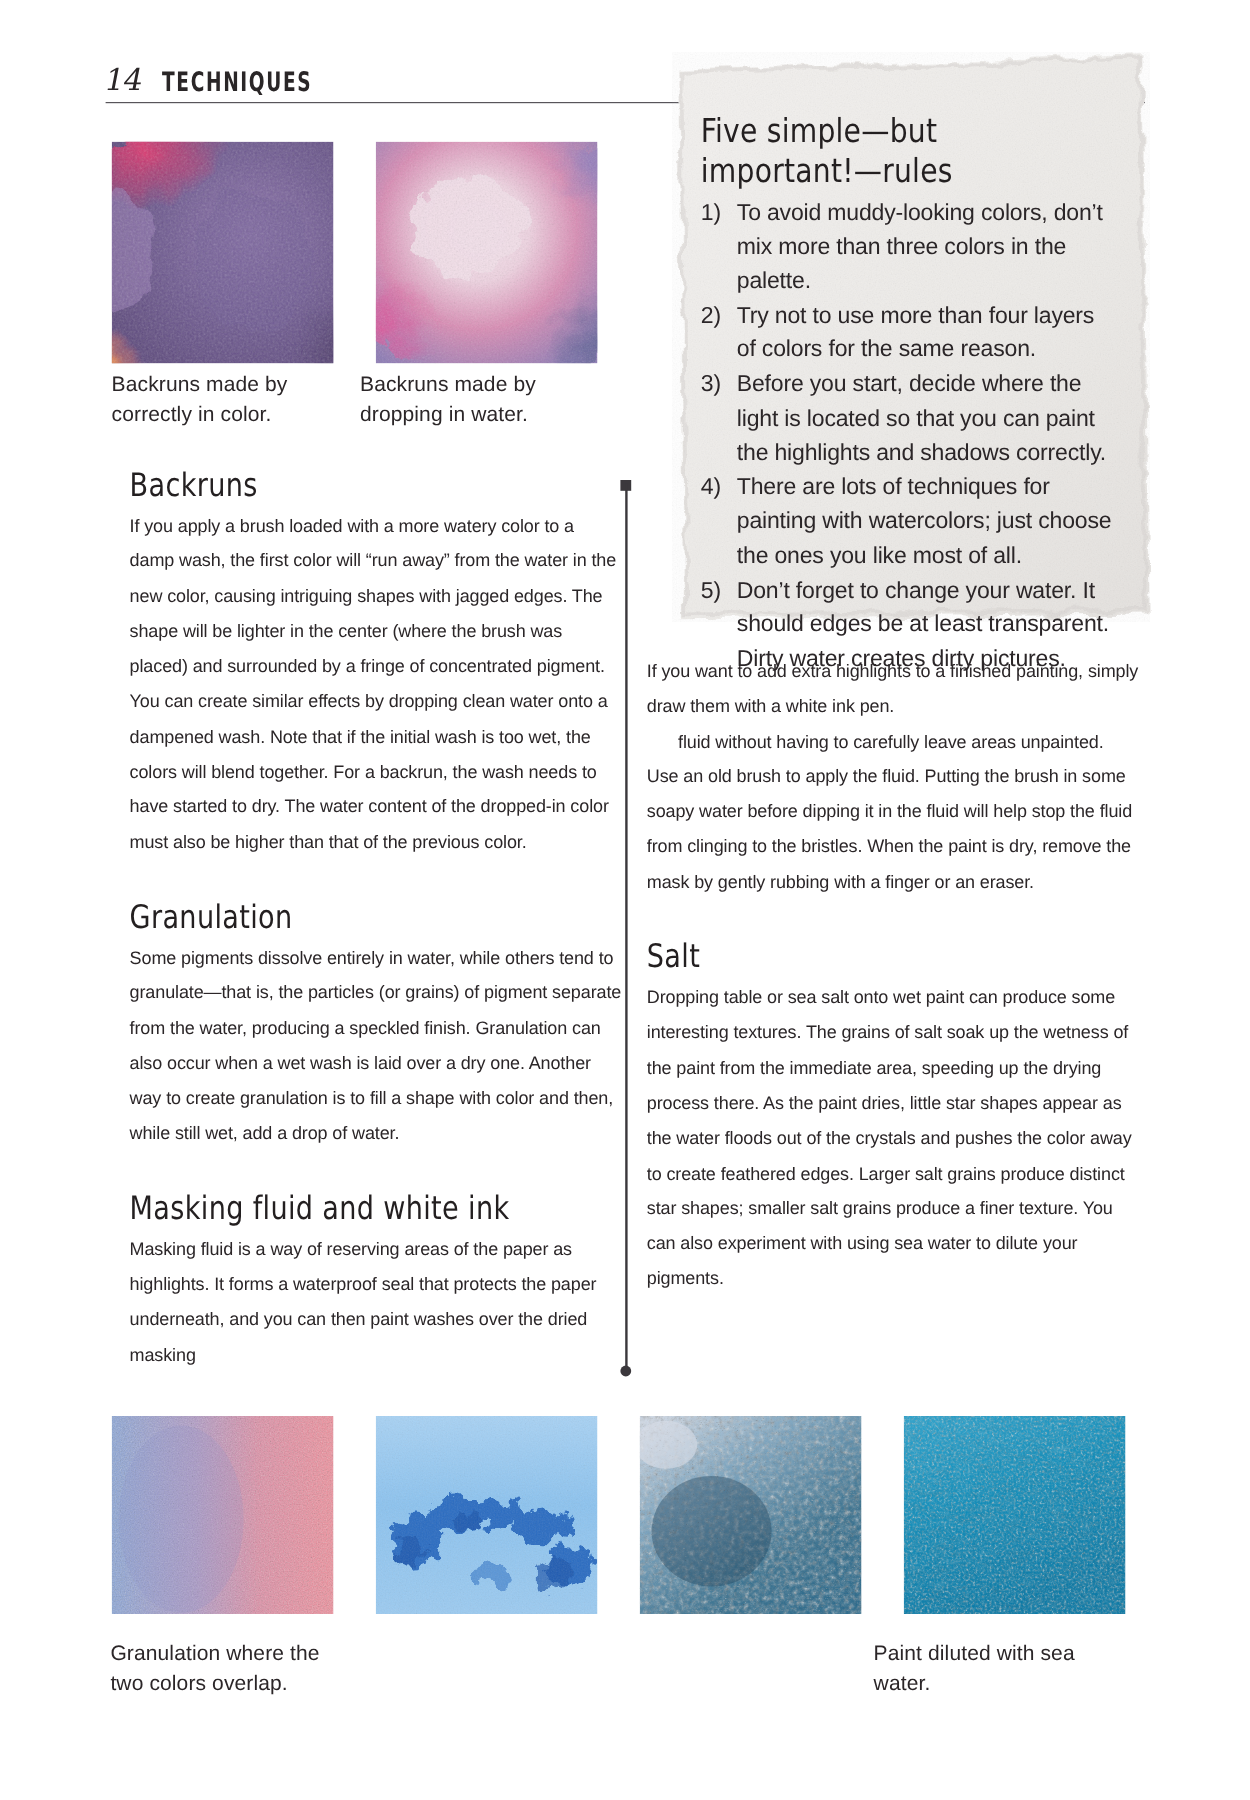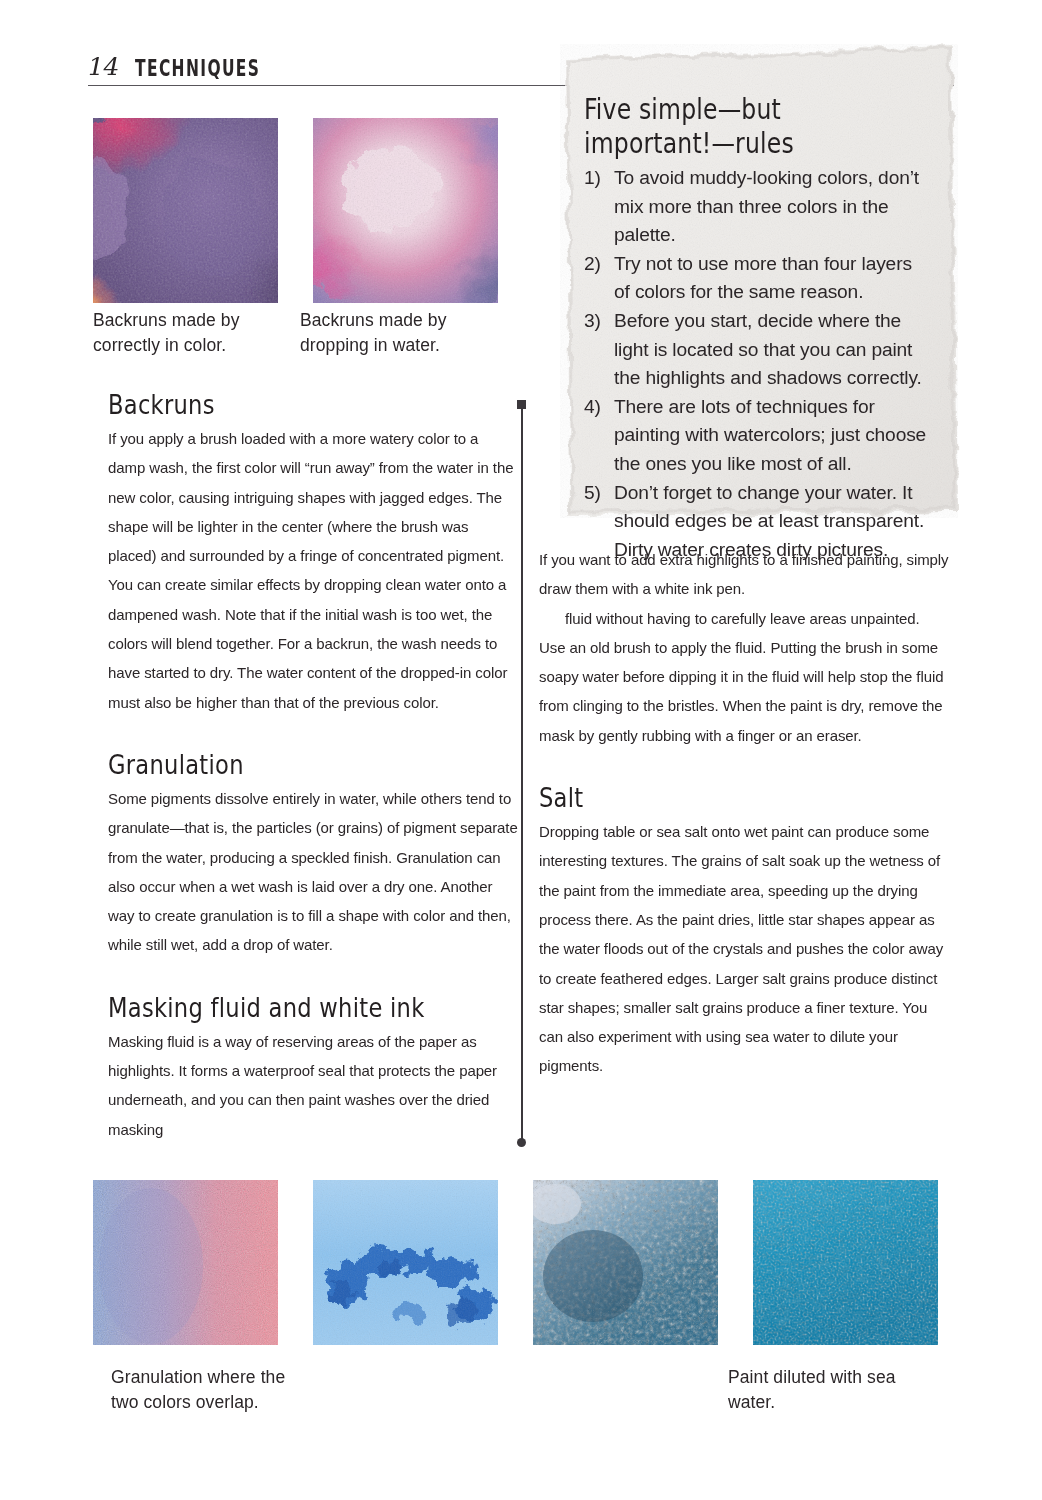--- a/index.html
+++ b/index.html
@@ -191,21 +191,21 @@
   }
 
   
   .sw-bot { width: 185px; height: 165px; top: 1180px; }
   .sw-bot-1 { left: 93px; }
   .sw-bot-2 { left: 313px; }
   .sw-bot-3 { left: 533px; }
   .sw-bot-4 { left: 753px; }
 
   .cap-bot { top: 1365px; width: 195px; }
-  .cap-bot-1 { left: 111px; }
+  .cap-bot-1 { left: 92px; }
   .cap-bot-2 { left: 313px; }
   .cap-bot-3 { left: 533px; }
   .cap-bot-4 { left: 728px; }
 
   svg.art { display: block; width: 100%; height: 100%; }
 </style>
 </head>
 <body>
 
 <div class="page">

